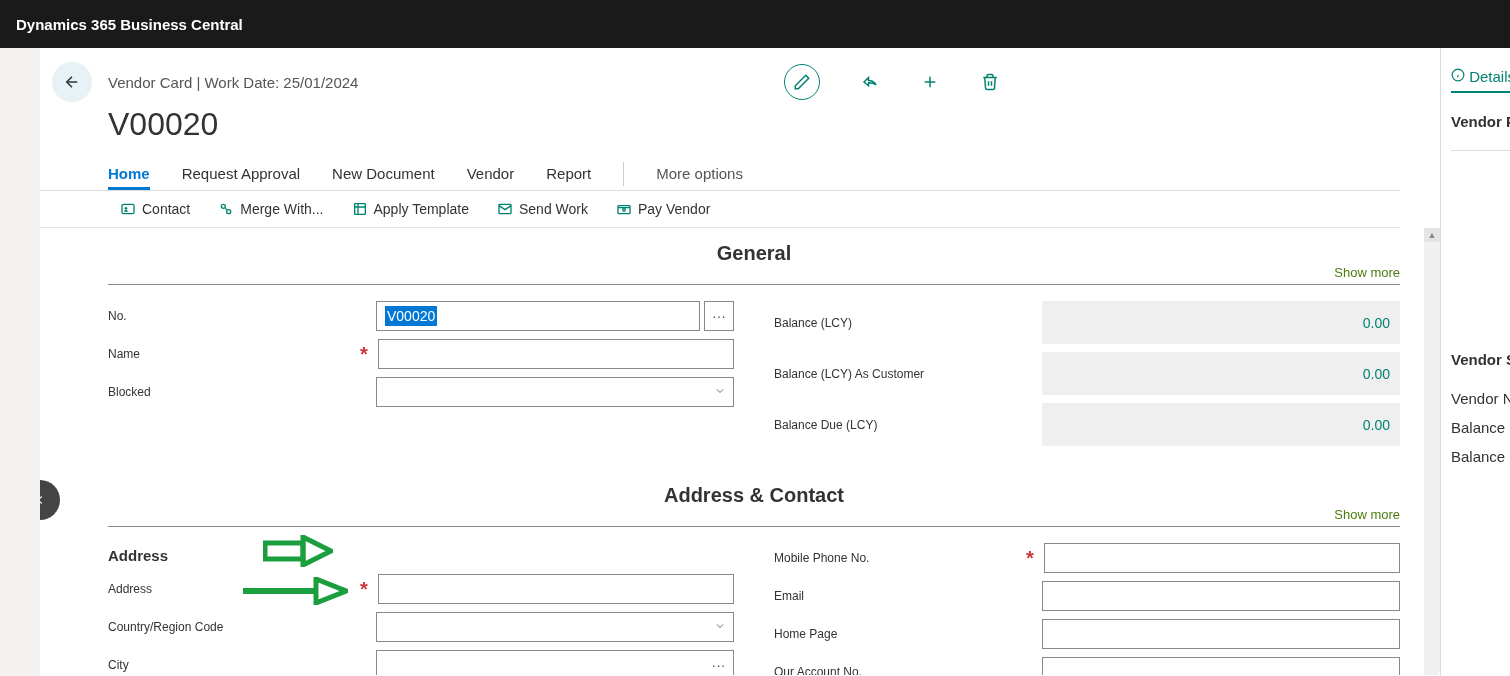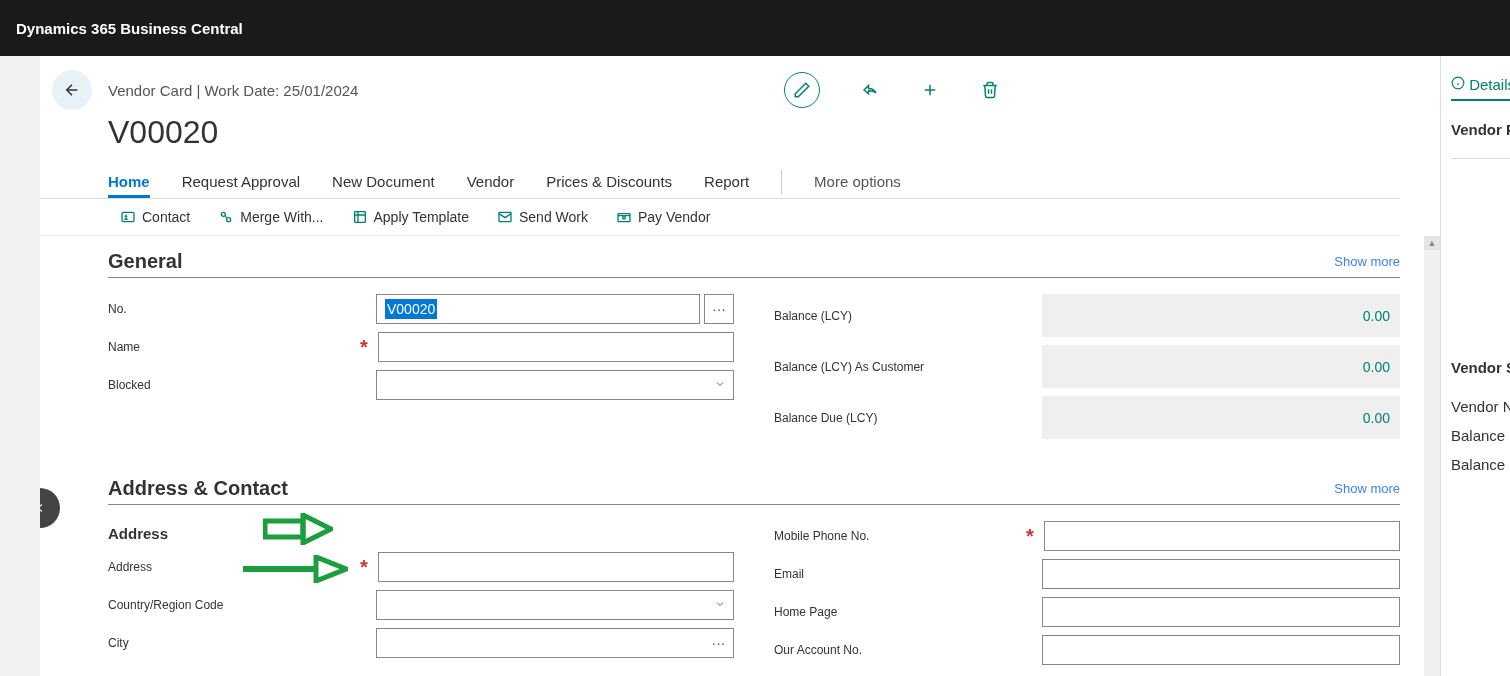--- a/index.html
+++ b/index.html
@@ -1,18 +1,18 @@
 <!DOCTYPE html>
 <html><head>
 <meta charset="utf-8">
 <style>
   * { box-sizing: border-box; margin: 0; padding: 0; font-family: "Segoe UI", Arial, sans-serif; }
   body { background: #fff; width: 1510px; height: 676px; overflow: hidden; position: relative; }
 
-  .topbar { background: #1a1a1a; color: #fff; height: 56px; display: flex; align-items: center; padding: 0 16px; font-weight: 600; font-size: 15px; }
+  .topbar { background: #1a1a1a; color: #fff; height: 48px; display: flex; align-items: center; padding: 0 16px; font-weight: 600; font-size: 15px; }
 
   .shell { display: flex; height: calc(676px - 40px); }
   .left-gutter { width: 40px; background: #f3f2f1; flex-shrink: 0; }
 
   .main { flex: 1; background: #fff; position: relative; padding: 14px 0 0 0; overflow: hidden; border-radius: 17px; }
 
   .collapse-btn { position: absolute; left: -20px; top: 432px; width: 40px; height: 40px; border-radius: 50%; background: #444; color: #fff; display: flex; align-items: center; justify-content: center; z-index: 10; }
   .collapse-btn svg { width: 14px; height: 14px; }
 
   .header-row { display: flex; align-items: center; padding: 0 0 0 12px; }
@@ -35,23 +35,23 @@
 
   .toolbar { display: flex; align-items: center; gap: 28px; padding: 10px 0 10px 80px; font-size: 14px; color: #333; border-bottom: 1px solid #e5e5e5; margin-right: 40px; }
   .tool-item { display: flex; align-items: center; gap: 6px; cursor: pointer; }
   .tool-icon { width: 16px; height: 16px; display: inline-flex; align-items: center; justify-content: center; color: #008272; }
   .tool-icon svg { width: 16px; height: 16px; }
 
   .content { position: relative; padding: 14px 40px 0 68px; height: calc(100% - 175px); overflow: hidden; }
   .scrollbar-fake { position: absolute; right: 0; top: 0; width: 16px; height: 100%; background: #f0f0f0; }
   .scroll-thumb-up { position: absolute; right: 0; top: 0; width: 16px; height: 14px; background: #e5e5e5; display:flex; align-items:center; justify-content:center; font-size:9px; color:#888; }
 
-  .section-header { display: flex; align-items: center; border-bottom: 1.5px solid #888; padding-bottom: 4px; margin-bottom: 16px; }
+  .section-header { display: flex; align-items: center; border-bottom: 1.5px solid #888; padding-bottom: 4px; margin-bottom: 16px; flex-direction: column; }
   .section-header h2 { font-size: 20px; font-weight: 600; color: #333; }
-  .show-more { margin-left: auto; font-size: 13px; color: #3b82f6; cursor: pointer; }
+  .show-more { margin-left: auto; font-size: 13px; color: #4d7c0f; cursor: pointer; }
 
   .columns { display: flex; gap: 40px; }
   .col { flex: 1; min-width: 0; }
 
   .field-row { display: flex; align-items: center; margin-bottom: 8px; position: relative; }
   .field-label { width: 250px; font-size: 12px; color: #333; position: relative; white-space: nowrap; overflow: hidden; }
   .field-label::after { content: ""; position: absolute; left: 0; right: 0; bottom: 6px; border-bottom: 2px dotted #bbb; z-index: -1; }
   .field-label span { background: #fff; padding-right: 6px; position: relative; z-index: 1; }
   .req { color: #d13438; font-size: 20px; font-weight: bold; margin: 0 4px 0 2px; width: 14px; display: inline-block; }
   .spacer-req { width: 18px; }
@@ -132,21 +132,20 @@
       </div>
     </div>
 
     <div class="page-title">V00020</div>
 
     <div class="tabs">
       <div class="tab active">Home</div>
       <div class="tab">Request Approval</div>
       <div class="tab">New Document</div>
       <div class="tab">Vendor</div>
-      <div class="tab">Prices &amp; Discounts</div>
       <div class="tab">Report</div>
       <div class="tabs-divider"></div>
       <div class="tab more-options">More options</div>
     </div>
 
     <div class="toolbar">
       <div class="tool-item">
         <span class="tool-icon">
             <svg viewBox="0 0 24 24" fill="currentColor">
               <rect x="3" y="5" width="18" height="14" rx="2" fill="none" stroke="currentColor" stroke-width="2"></rect>

